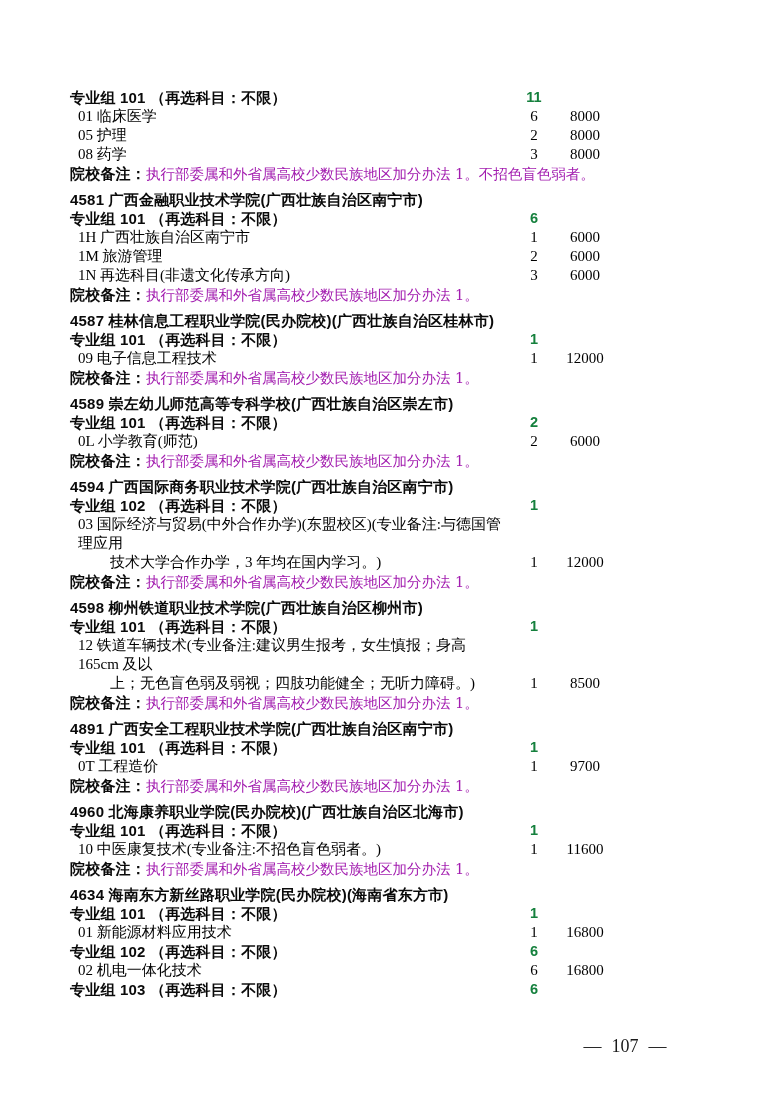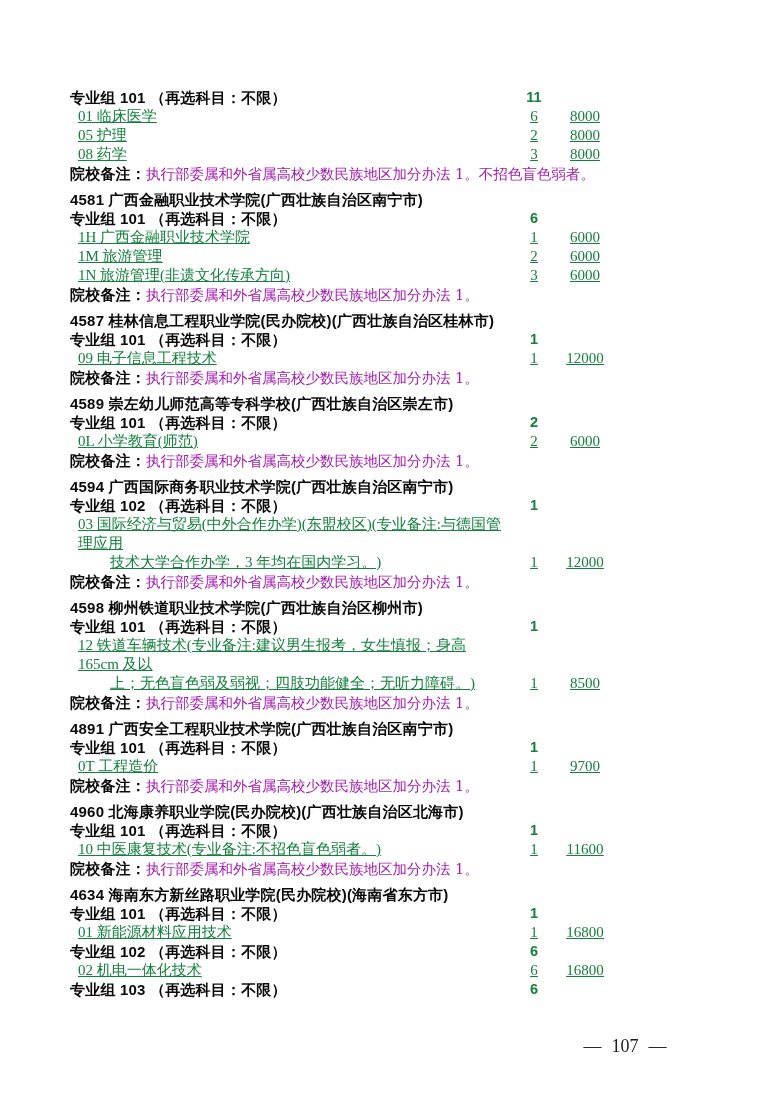--- a/index.html
+++ b/index.html
@@ -46,22 +46,21 @@
     font-weight: 700;
     font-size: 14.5px;
     color: #15803d;
   }
 
   
   .row.major .cell-text { padding-left: 8px; }
   .row.major .line + .line { padding-left: 32px; }
   .row.major, .row.major .cell-count, .row.major .cell-fee {
     font-family: "Liberation Serif", serif;
-    color: #15803d;
-    text-decoration: underline;
+    color: #000000;
   }
 
   
   .row.remark .remark-note {
     font-family: "DejaVu Serif", serif;
     font-size: 14.5px;
     color: #a21caf;
   }
 
   .footer {
@@ -114,35 +113,35 @@
         <div class="row college">
           <div class="cell-text">4581 广西金融职业技术学院(广西壮族自治区南宁市)</div>
         </div>
         <div class="row group">
           <div class="cell-text">专业组 101 （再选科目：不限）</div>
           <div class="cell-count">6</div>
           <div class="cell-fee"></div>
         </div>
         <div class="row major">
           <div class="cell-text">
-            <div class="line">1H 广西金融职业技术学院</div>
+            <div class="line">1H 广西壮族自治区南宁市</div>
           </div>
           <div class="cell-count">1</div>
           <div class="cell-fee">6000</div>
         </div>
         <div class="row major">
           <div class="cell-text">
             <div class="line">1M 旅游管理</div>
           </div>
           <div class="cell-count">2</div>
           <div class="cell-fee">6000</div>
         </div>
         <div class="row major">
           <div class="cell-text">
-            <div class="line">1N 旅游管理(非遗文化传承方向)</div>
+            <div class="line">1N 再选科目(非遗文化传承方向)</div>
           </div>
           <div class="cell-count">3</div>
           <div class="cell-fee">6000</div>
         </div>
         <div class="row remark">
           <div class="cell-text"><span class="remark-label">院校备注：</span><span class="remark-note">执行部委属和外省属高校少数民族地区加分办法 1。</span></div>
         </div>
       </div>
       <div class="section">
         <div class="row college">

